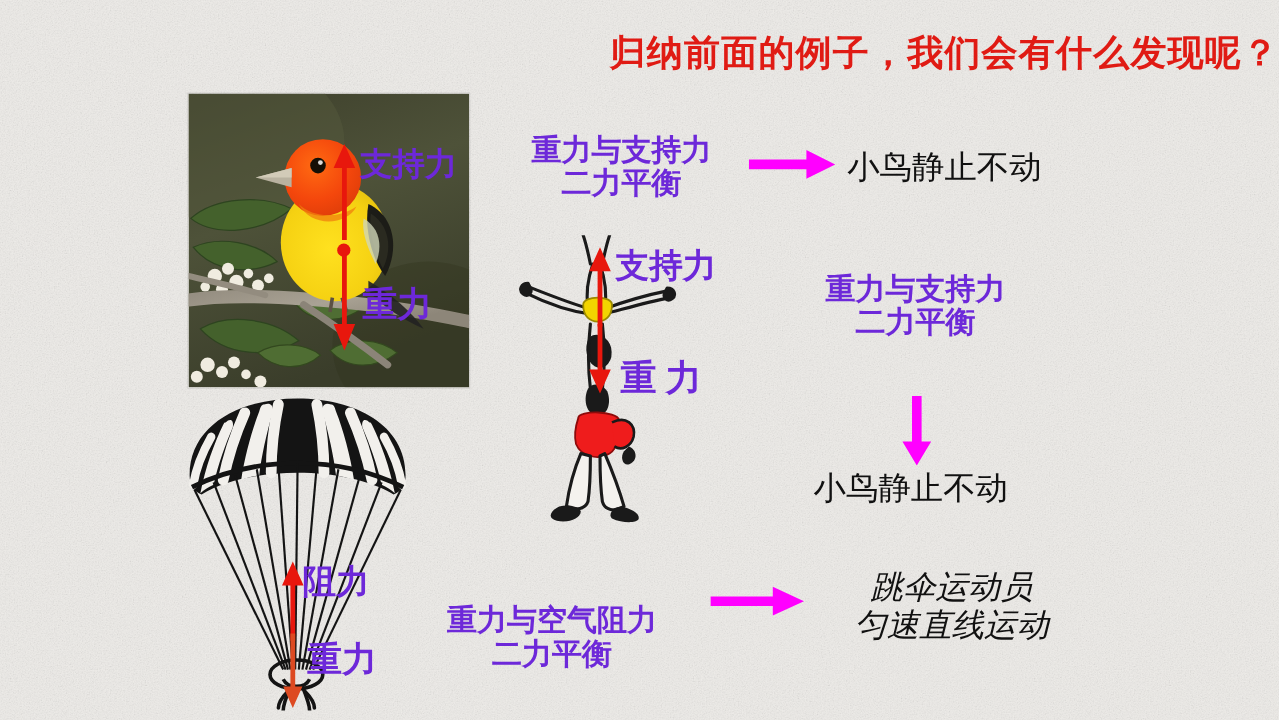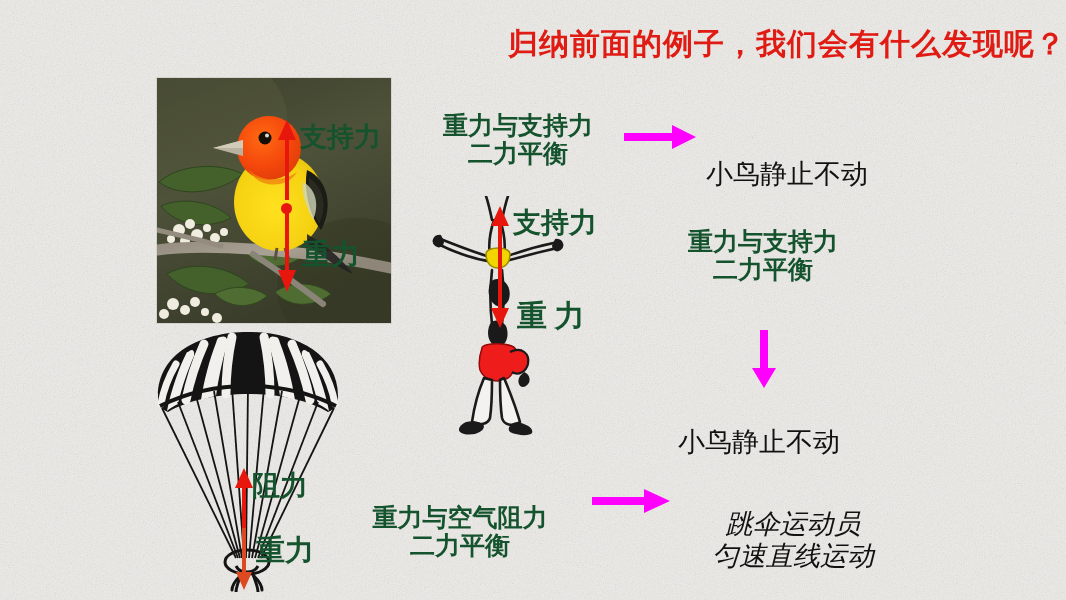--- a/index.html
+++ b/index.html
@@ -29,32 +29,31 @@
     text-align:right;
     font-size:30px;
     font-weight:bold;
     color:#e01b14;
     letter-spacing:1px;
     white-space:nowrap;
   }
   
   .red-label{
     position:absolute;
-    color:#14532d;
+    color:#6d28d9;
     font-weight:bold;
     white-space:nowrap;
     line-height:1.12;
   }
   .black-label{
     position:absolute;
     color:#111;
     white-space:nowrap;
     line-height:1.18;
     text-align:center;
-    margin-top:35px;
   }
   
   .photo{
     position:absolute;
     left:157px;top:78px;width:234px;height:245px;
     overflow:hidden;
     box-shadow:0 0 0 1px rgba(0,0,0,.08);
   }
   .photo svg{display:block;}
   

